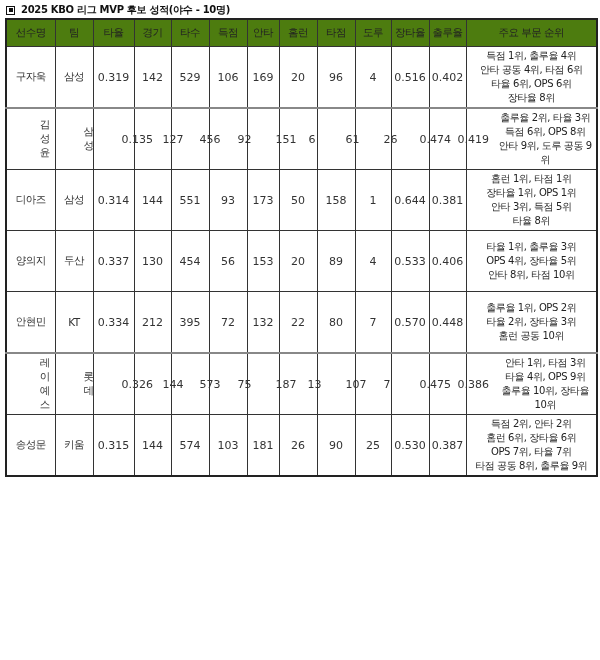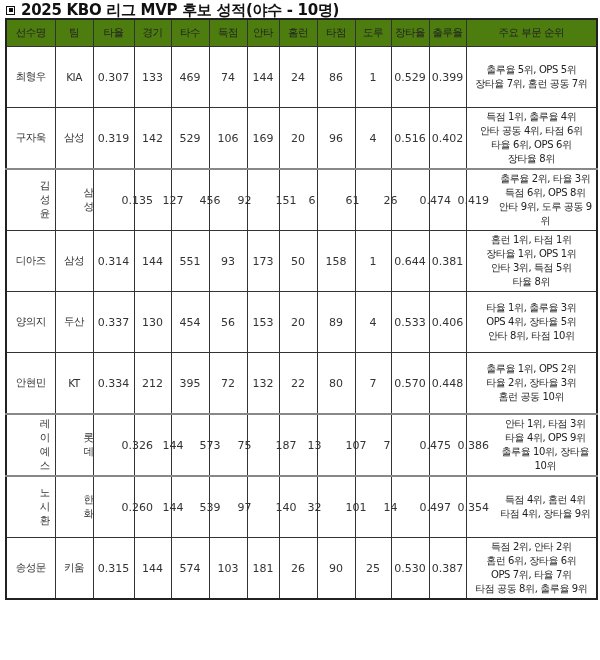--- a/index.html
+++ b/index.html
@@ -1,19 +1,19 @@
 <!DOCTYPE html>
 <html><head>
 <meta charset="utf-8">
 <style>
   html, body { margin: 0; padding: 0; background: #ffffff; }
   body { width: 600px; height: 660px; overflow: hidden; position: relative;
          font-family: "DejaVu Sans", "Liberation Sans", sans-serif; color: #222; }
   .title { position: absolute; left: 6px; top: 2px; height: 16px; display: flex; align-items: center;
-           font-size: 15px; font-weight: bold; color: #111; letter-spacing: -0.3px; }
+           font-size: 10px; font-weight: bold; color: #111; letter-spacing: -0.3px; }
   .title .sq { width: 9px; height: 9px; border: 1.5px solid #111; box-sizing: border-box; margin-right: 6px;
                display: inline-flex; align-items: center; justify-content: center; }
   .title .sq i { width: 4px; height: 4px; background: #111; display: block; }
   table { position: absolute; left: 5px; top: 18px; width: 591px; border-collapse: collapse;
           table-layout: fixed; border: 2px solid #222; }
   th, td { border: 1px solid #333; text-align: center; vertical-align: middle; padding: 0; }
   th { background: #4d7c0f; font-weight: normal; font-size: 10.5px; height: 26px; color: #222; letter-spacing: -0.5px; }
   td { font-size: 11px; height: 60px; color: #333; }
   td.name, td.team { font-size: 10.5px; letter-spacing: -0.5px; }
   td.ranks { font-size: 10px; line-height: 14px; letter-spacing: -0.4px; color: #222; }
@@ -58,38 +58,20 @@
         <th>홈런</th>
         <th>타점</th>
         <th>도루</th>
         <th>장타율</th>
         <th>출루율</th>
         <th>주요 부문 순위</th>
       </tr>
   </thead>
   <tbody id="tbody">
       <tr>
-        <td class="name">최형우</td>
-        <td class="team">KIA</td>
-        <td>0.307</td>
-        <td>133</td>
-        <td>469</td>
-        <td>74</td>
-        <td>144</td>
-        <td>24</td>
-        <td>86</td>
-        <td>1</td>
-        <td>0.529</td>
-        <td>0.399</td>
-        <td class="ranks">
-          <span>출루율 5위, OPS 5위</span>
-          <span>장타율 7위, 홈런 공동 7위</span>
-        </td>
-      </tr>
-      <tr>
         <td class="name">구자욱</td>
         <td class="team">삼성</td>
         <td>0.319</td>
         <td>142</td>
         <td>529</td>
         <td class="bold">106</td>
         <td>169</td>
         <td>20</td>
         <td>96</td>
         <td>4</td>
@@ -191,38 +173,20 @@
         <td>107</td>
         <td>7</td>
         <td>0.475</td>
         <td>0.386</td>
         <td class="ranks">
           <span>안타 1위, 타점 3위</span>
           <span>타율 4위, OPS 9위</span>
           <span>출루율 10위, 장타율 10위</span>
         </td>
       </tr>
-      <tr class="sep-gray">
-        <td class="name">노시환</td>
-        <td class="team">한화</td>
-        <td>0.260</td>
-        <td>144</td>
-        <td>539</td>
-        <td>97</td>
-        <td>140</td>
-        <td>32</td>
-        <td>101</td>
-        <td>14</td>
-        <td>0.497</td>
-        <td>0.354</td>
-        <td class="ranks">
-          <span>득점 4위, 홈런 4위</span>
-          <span>타점 4위, 장타율 9위</span>
-        </td>
-      </tr>
       <tr>
         <td class="name">송성문</td>
         <td class="team">키움</td>
         <td>0.315</td>
         <td>144</td>
         <td>574</td>
         <td>103</td>
         <td>181</td>
         <td>26</td>
         <td>90</td>

